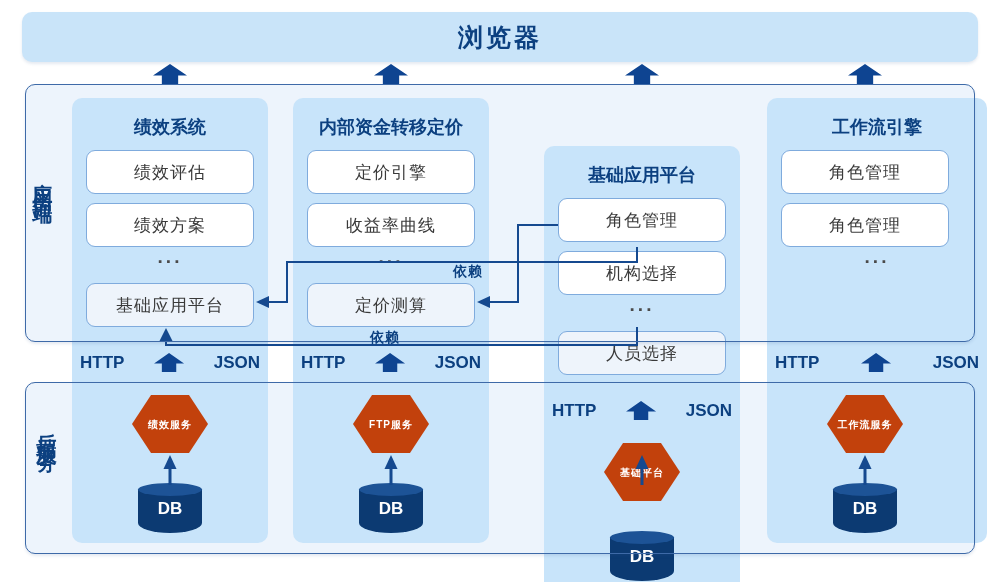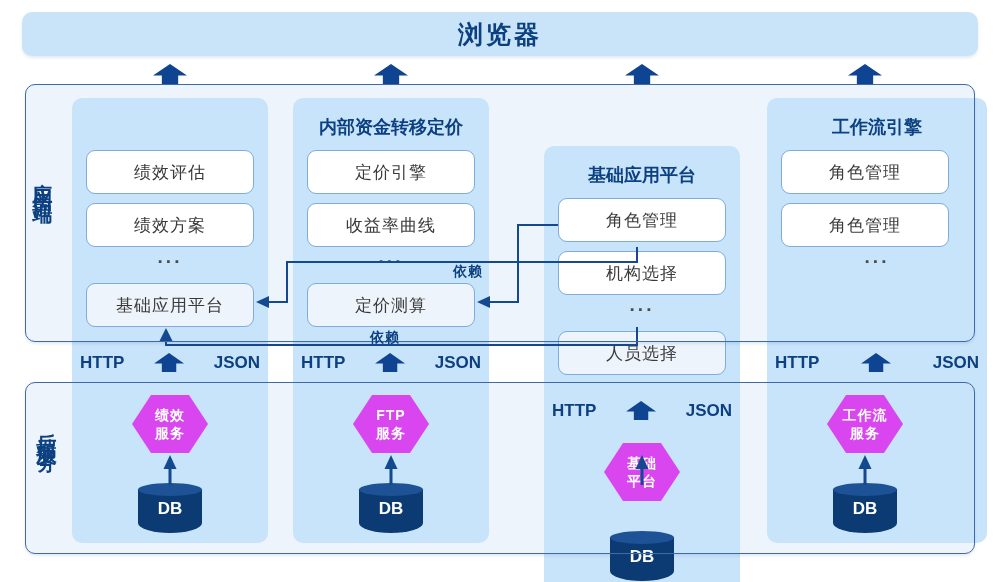--- a/index.html
+++ b/index.html
@@ -2,21 +2,21 @@
 <html><head>
 <meta charset="utf-8">
 <style>
   html,body{margin:0;padding:0;background:#fff;}
   .stage{
     position:relative;width:1000px;height:582px;background:#fff;overflow:hidden;
     font-family:"Liberation Sans","DejaVu Sans",sans-serif;
   }
   
   .banner{
-    position:absolute;left:22px;top:12px;width:956px;height:44px;
+    position:absolute;left:22px;top:12px;width:956px;height:50px;
     background:#c9e4f9;border-radius:10px;display:flex;align-items:center;justify-content:center;
     box-shadow:0 2px 3px rgba(40,80,140,.12);
   }
   .banner span{font-size:25px;font-weight:bold;color:#0c4080;letter-spacing:3px;}
   
   .panel-bg{position:absolute;left:25px;width:950px;background:#edf4fc;border-radius:10px;}
   .panel-bg.frontend{top:84px;height:258px;}
   .panel-bg.backend{top:382px;height:172px;}
   .panel-frame{
     position:absolute;left:25px;width:950px;border:1.5px solid #3e6aa8;border-radius:10px;
@@ -53,24 +53,24 @@
     font-size:19px;font-weight:bold;color:#4a4a4a;letter-spacing:3px;line-height:18px;}
   .proto{
     position:absolute;left:0;top:255px;width:100%;height:24px;box-sizing:border-box;
     padding:0 8px;display:flex;align-items:flex-start;justify-content:space-between;
     font-size:17px;font-weight:bold;color:#0c4080;
   }
   .proto-arrow{width:30px;height:19px;background:#0e4491;
     clip-path:polygon(50% 0,100% 55%,74% 55%,74% 100%,26% 100%,26% 55%,0 55%);}
   
   .hex{
-    position:absolute;left:60px;top:297px;width:76px;height:58px;background:#d946ef;
+    position:absolute;left:60px;top:297px;width:76px;height:58px;background:#c2410c;
     clip-path:polygon(25% 0,75% 0,100% 50%,75% 100%,25% 100%,0 50%);
-    display:flex;flex-direction:column;align-items:center;justify-content:center;
-    color:#fff;font-size:14px;font-weight:bold;line-height:1.3;letter-spacing:1px;
+    display:flex;flex-direction:row;align-items:center;justify-content:center;
+    color:#fff;font-size:10px;font-weight:bold;line-height:1.3;letter-spacing:1px;
   }
   .db{position:absolute;left:66px;top:385px;width:64px;height:50px;}
   .db .body{position:absolute;left:0;top:6px;width:64px;height:44px;background:#0c3a72;
     border-radius:0 0 32px 32px / 0 0 10px 10px;}
   .db .top{position:absolute;left:0;top:0;width:64px;height:13px;background:#1d5396;border-radius:50%;}
   .db .db-label{position:absolute;left:0;top:16px;width:100%;text-align:center;
     color:#fff;font-size:17px;font-weight:bold;}
   
   svg.overlay{position:absolute;left:0;top:0;z-index:4;pointer-events:none;}
   .dep-label{position:absolute;z-index:6;font-size:14px;font-weight:bold;color:#0c4080;letter-spacing:1px;}
@@ -86,20 +86,21 @@
 
   <div class="up-arrow" style="left:153px;top:64px;"></div>
   <div class="up-arrow" style="left:374px;top:64px;"></div>
   <div class="up-arrow" style="left:625px;top:64px;"></div>
   <div class="up-arrow" style="left:848px;top:64px;"></div>
 
   <div class="panel-bg frontend"></div>
   <div class="panel-bg backend"></div>
 
   <div class="column" style="left:72px;">
+    <div class="col-title">绩效系统</div>
     <div class="module r1">绩效评估</div>
     <div class="module r2">绩效方案</div>
     <div class="dots">...</div>
     <div class="module r4">基础应用平台</div>
     <div class="proto">
       <span>HTTP</span>
       <span class="proto-arrow"></span>
       <span>JSON</span>
     </div>
     <div class="hex">

